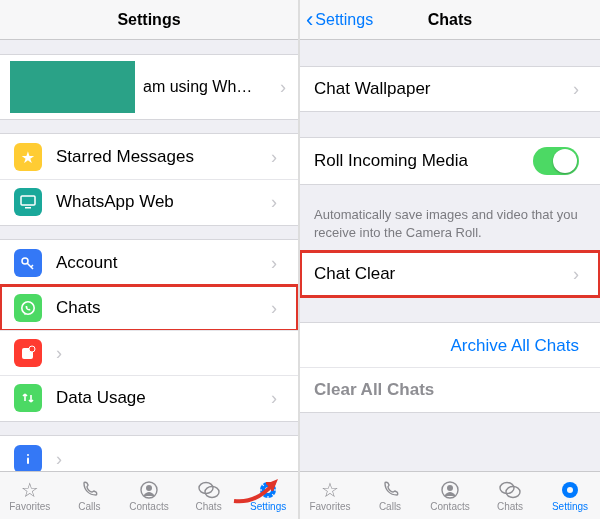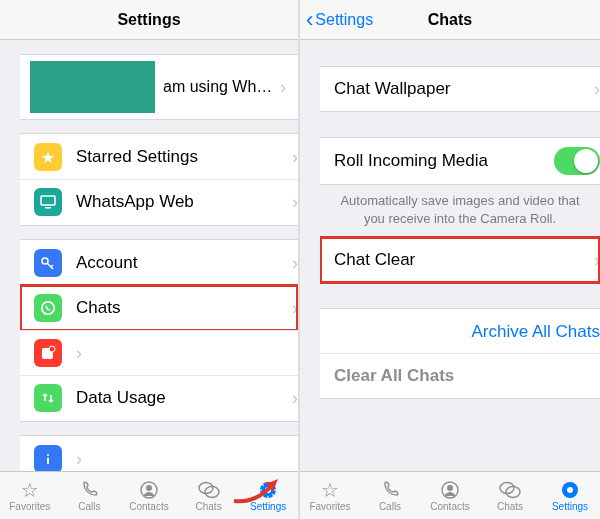--- a/index.html
+++ b/index.html
@@ -32,27 +32,27 @@
     border-bottom: 1px solid #c9c9cc;
     position: relative;
   }
   .navbar .title { font-weight: 600; font-size: 16px; }
   .navbar .back {
     position: absolute; left: 6px; top: 0; bottom: 0;
     display: flex; align-items: center;
     color: #007aff; font-size: 16px;
   }
   .navbar .back .chev { font-size: 22px; line-height: 1; margin-right: 2px; font-weight: 400; }
-  .content { flex: 1; overflow: hidden; margin-left: 20px; }
+  .content { flex: 1; overflow: hidden; }
   .gap { height: 14px; }
 
   .row {
     display: flex; align-items: center;
     background: #fff;
-    padding: 9px 0 9px 14px;
+    padding: 9px 21px 9px 14px;
     border-top: 1px solid #d6d6db;
     border-bottom: 1px solid #d6d6db;
     margin-bottom: -1px;
     min-height: 46px;
     position: relative;
   }
   .row .label { flex: 1; font-size: 17px; }
   .row .disc { color: #c7c7cc; font-size: 18px; line-height: 1; }
   .row .icon {
     width: 28px; height: 28px; border-radius: 6px;
@@ -75,21 +75,21 @@
   .toggle {
     width: 46px; height: 28px; border-radius: 14px;
     background: #4cd964; position: relative;
   }
   .toggle .knob {
     position: absolute; right: 2px; top: 2px;
     width: 24px; height: 24px; border-radius: 50%;
     background: #fff; box-shadow: 0 1px 2px rgba(0,0,0,.3);
   }
   .footnote {
-    padding: 8px 14px 10px; color: #7b7b80; font-size: 13px; line-height: 1.35; text-align: center;
+    padding: 22px 14px 10px; color: #7b7b80; font-size: 13px; line-height: 1.35;
   }
   .link-blue { color: #007aff; text-align: right; }
   .link-gray { color: #8e8e93; font-weight: bold; }
 
   .tabbar {
     flex: 0 0 48px;
     background: #f7f7f8;
     border-top: 1px solid #c9c9cc;
     display: flex;
     position: relative;
@@ -134,21 +134,21 @@
       <div class="row profile-row">
         <div class="avatar-block"></div>
         <div class="profile-sub">am using Wh…</div>
         <span class="disc">›</span>
       </div>
 
       <div class="gap"></div>
 
       <div class="row group-first">
         <span class="icon ic-star">★</span>
-        <span class="label">Starred Settings</span>
+        <span class="label">Starred Messages</span>
         <span class="disc">›</span>
       </div>
       <div class="row group-last">
         <span class="icon ic-web">
           <svg width="16" height="14" viewBox="0 0 16 14">
               <rect x="1" y="1" width="14" height="9" rx="1" fill="none" stroke="#fff" stroke-width="1.5"></rect>
               <rect x="5" y="12" width="6" height="1.5" fill="#fff"></rect>
             </svg>
         </span>
         <span class="label">WhatsApp Web</span>

